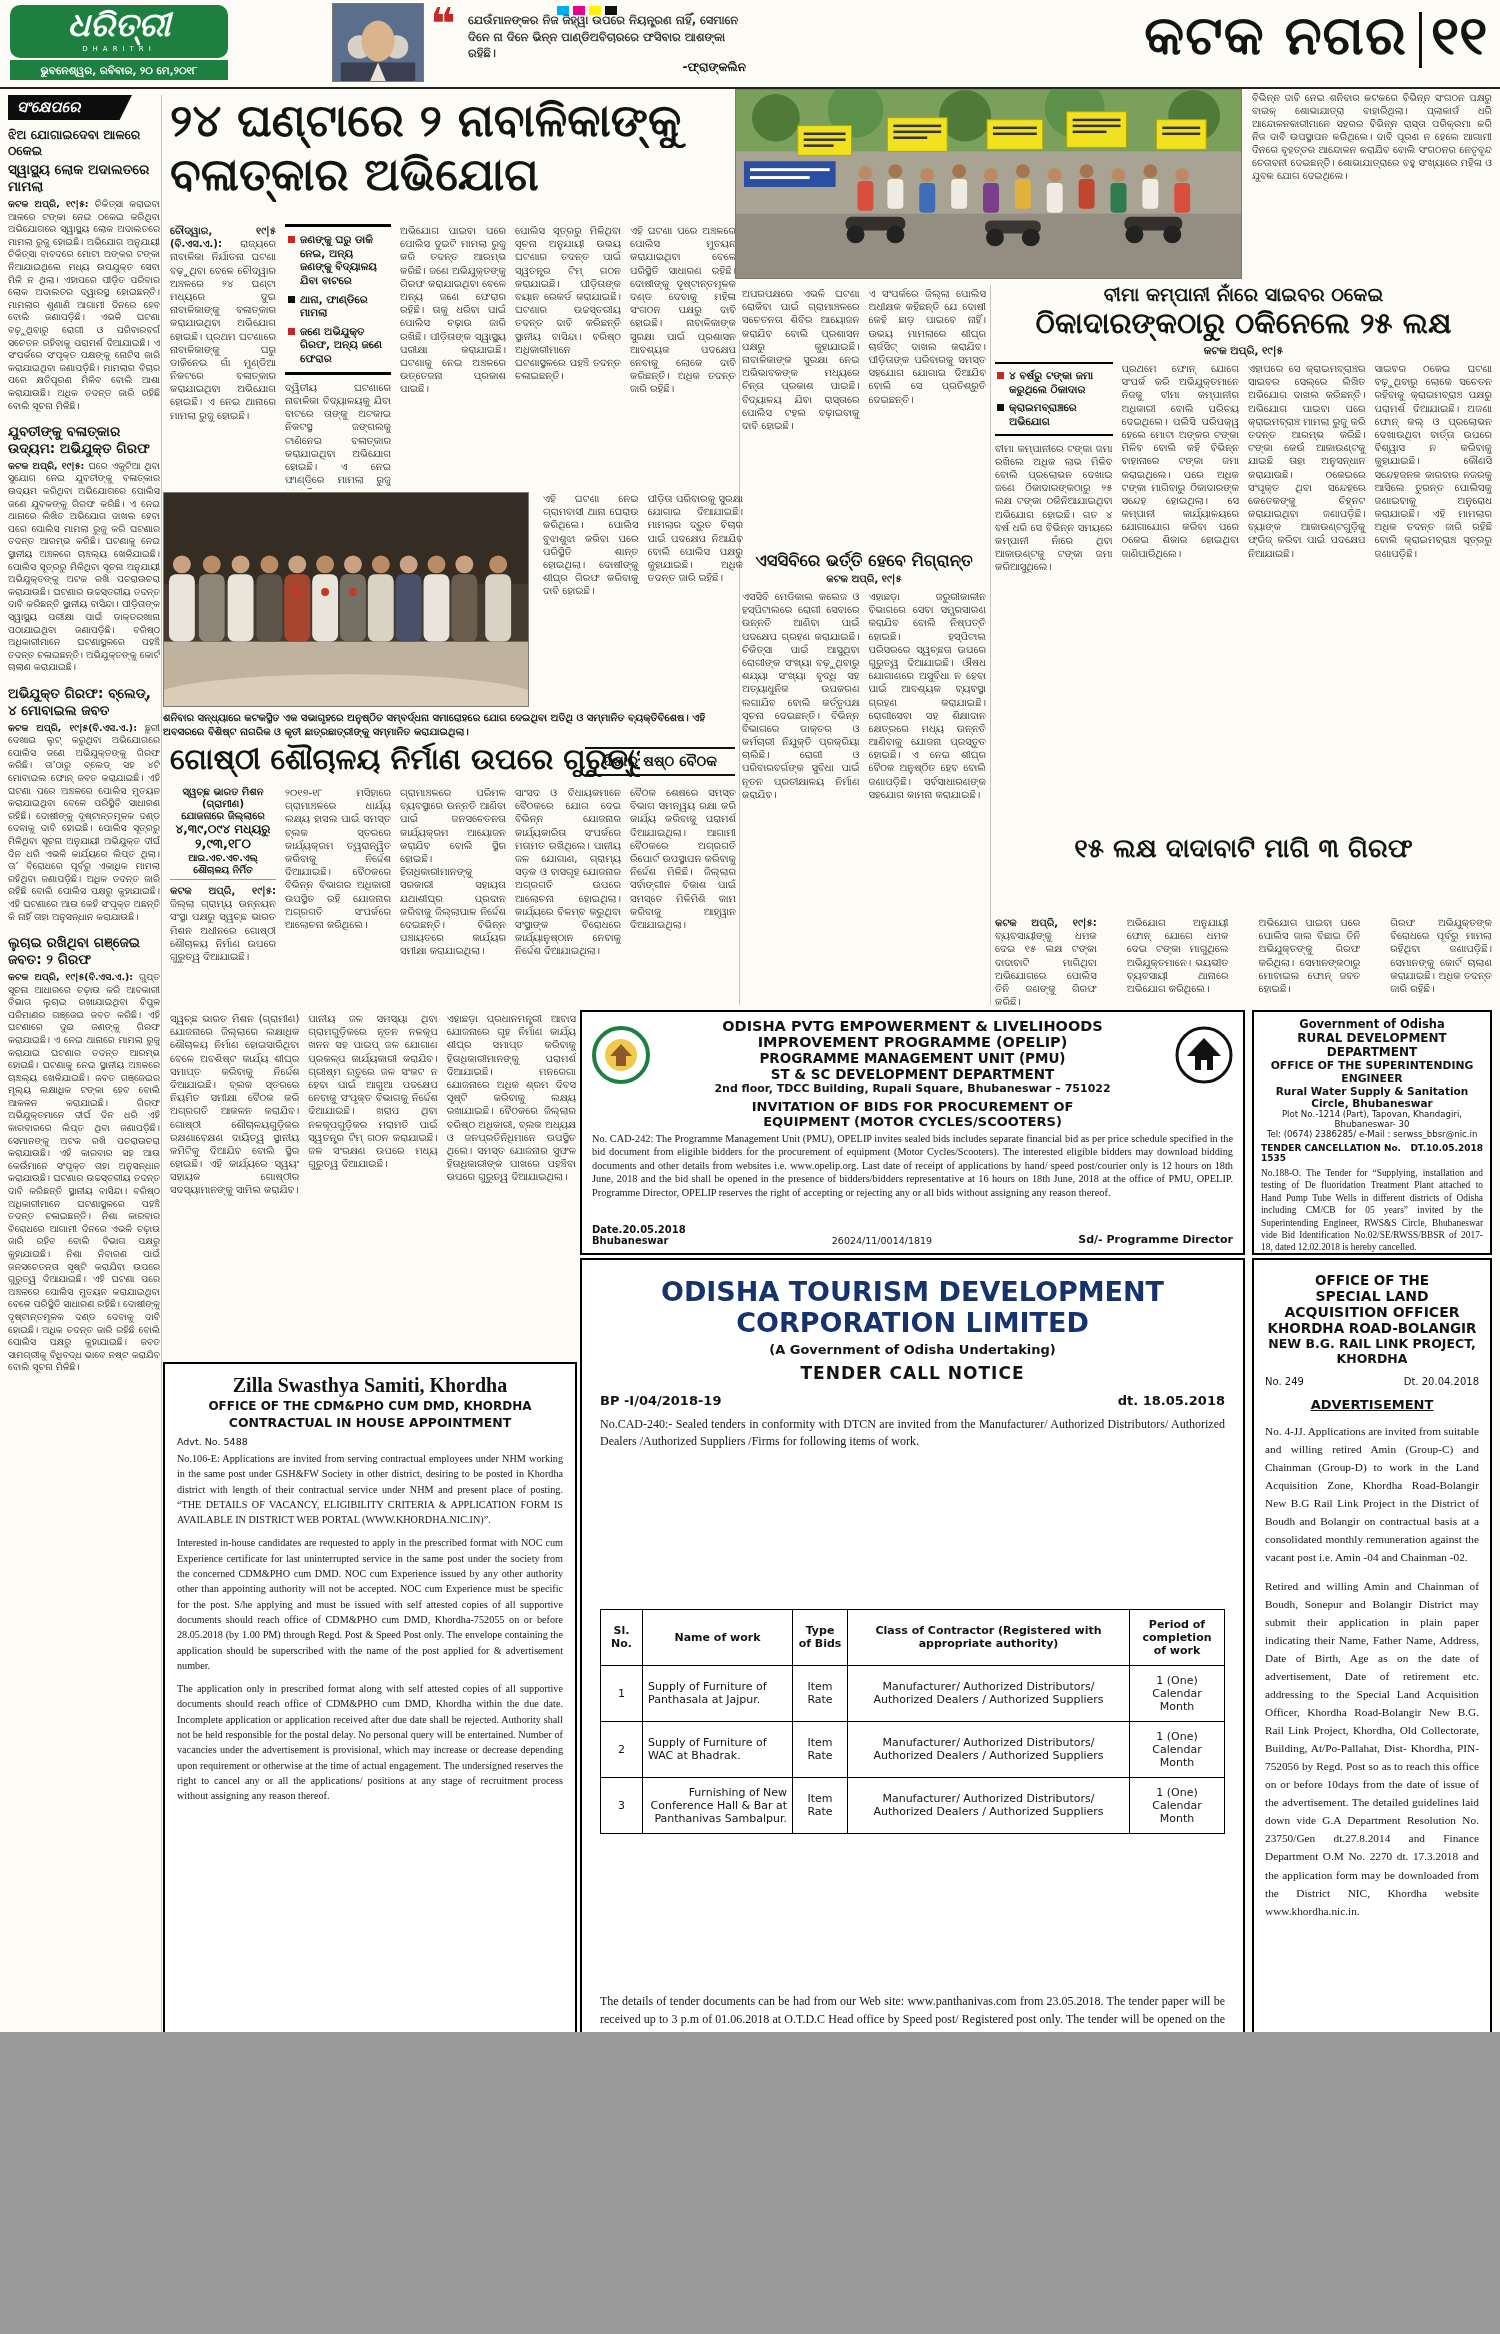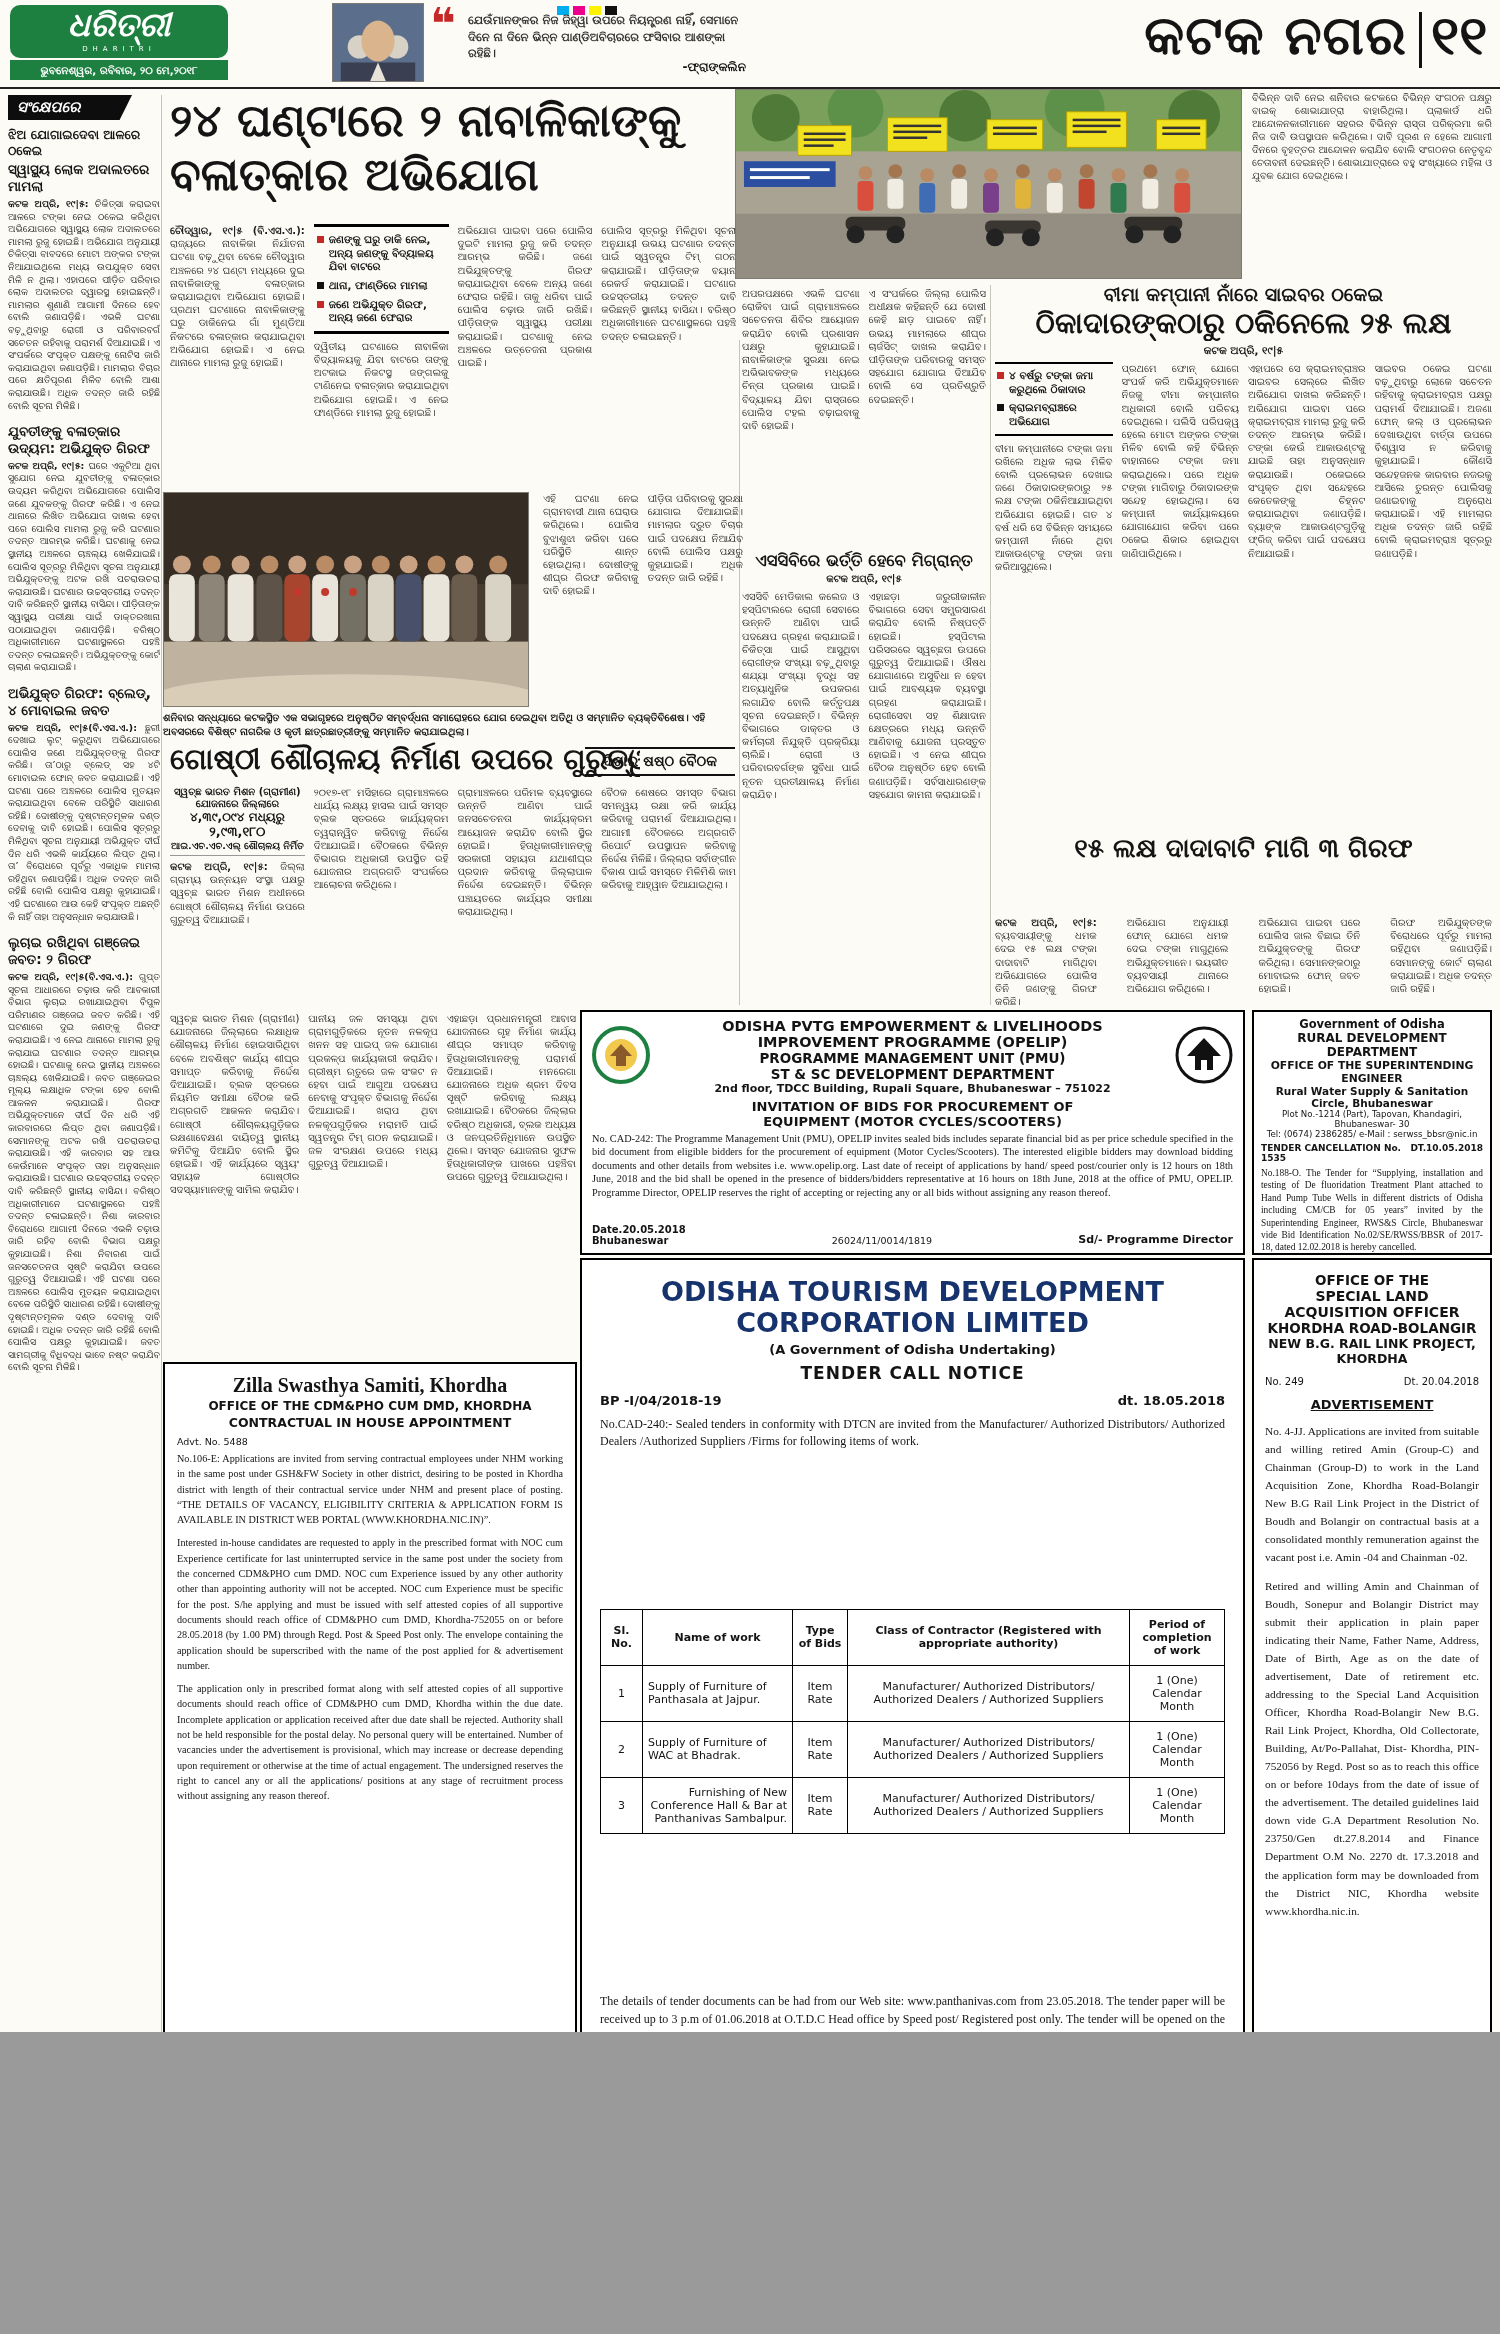--- a/index.html
+++ b/index.html
@@ -141,20 +141,21 @@
           </div>
         <div class="hl-row" style="margin-bottom:0;">
             <span class="hl-sq" style="background:#c62828;"></span>
             <span class="hl-tx">ଜଣେ ଅଭିଯୁକ୍ତ ଗିରଫ, ଅନ୍ୟ ଜଣେ ଫେରାର</span>
           </div>
       </div>
       <div class="body-text" style="height:140px;">ଦ୍ୱିତୀୟ ଘଟଣାରେ ନାବାଳିକା ବିଦ୍ୟାଳୟକୁ ଯିବା ବାଟରେ ତାଙ୍କୁ ଅଟକାଇ ନିକଟସ୍ଥ ଜଙ୍ଗଲକୁ ଟାଣିନେଇ ବଳାତ୍କାର କରାଯାଇଥିବା ଅଭିଯୋଗ ହୋଇଛି। ଏ ନେଇ ଫାଣ୍ଡିରେ ମାମଲା ରୁଜୁ ହୋଇଛି।</div>
     </div>
     <div class="col body-text">ଅଭିଯୋଗ ପାଇବା ପରେ ପୋଲିସ ଦୁଇଟି ମାମଲା ରୁଜୁ କରି ତଦନ୍ତ ଆରମ୍ଭ କରିଛି। ଜଣେ ଅଭିଯୁକ୍ତଙ୍କୁ ଗିରଫ କରାଯାଇଥିବା ବେଳେ ଅନ୍ୟ ଜଣେ ଫେରାର ରହିଛି। ତାକୁ ଧରିବା ପାଇଁ ପୋଲିସ ଚଢ଼ାଉ ଜାରି ରଖିଛି। ପୀଡ଼ିତାଙ୍କ ସ୍ୱାସ୍ଥ୍ୟ ପରୀକ୍ଷା କରାଯାଇଛି। ଘଟଣାକୁ ନେଇ ଅଞ୍ଚଳରେ ଉତ୍ତେଜନା ପ୍ରକାଶ ପାଇଛି।</div>
     <div class="col body-text">ପୋଲିସ ସୂତ୍ରରୁ ମିଳିଥିବା ସୂଚନା ଅନୁଯାୟୀ ଉଭୟ ଘଟଣାର ତଦନ୍ତ ପାଇଁ ସ୍ୱତନ୍ତ୍ର ଟିମ୍ ଗଠନ କରାଯାଇଛି। ପୀଡ଼ିତାଙ୍କ ବୟାନ ରେକର୍ଡ କରାଯାଇଛି। ଘଟଣାର ଉଚ୍ଚସ୍ତରୀୟ ତଦନ୍ତ ଦାବି କରିଛନ୍ତି ସ୍ଥାନୀୟ ବାସିନ୍ଦା। ବରିଷ୍ଠ ଅଧିକାରୀମାନେ ଘଟଣାସ୍ଥଳରେ ପହଞ୍ଚି ତଦନ୍ତ ଚଳାଇଛନ୍ତି।</div>
+    <div class="col body-text">ଏହି ଘଟଣା ପରେ ଅଞ୍ଚଳରେ ପୋଲିସ ମୁତୟନ କରାଯାଇଥିବା ବେଳେ ପରିସ୍ଥିତି ସାଧାରଣ ରହିଛି। ଦୋଷୀଙ୍କୁ ଦୃଷ୍ଟାନ୍ତମୂଳକ ଦଣ୍ଡ ଦେବାକୁ ମହିଳା ସଂଗଠନ ପକ୍ଷରୁ ଦାବି ହୋଇଛି। ନାବାଳିକାଙ୍କ ସୁରକ୍ଷା ପାଇଁ ପ୍ରଶାସନ ଆବଶ୍ୟକ ପଦକ୍ଷେପ ନେବାକୁ ଲୋକେ ଦାବି କରିଛନ୍ତି। ଅଧିକ ତଦନ୍ତ ଜାରି ରହିଛି।</div>
   </div>
 
   <div class="abs photo" style="left:163px;top:492px;width:366px;height:215px;">
     <svg viewBox="0 0 366 215" width="100%" height="100%" preserveAspectRatio="none">
       <rect width="366" height="215" fill="#463b31"></rect>
       <rect width="366" height="92" fill="#352c24"></rect>
       <rect y="150" width="366" height="65" fill="#bfb3a0"></rect>
       <ellipse cx="183" cy="207" rx="195" ry="24" fill="#d9cdb8"></ellipse>
       <circle cx="18" cy="72" r="9" fill="#c9a284"></circle>
         <rect x="5" y="82" width="26" height="68" rx="7" fill="#e9e5da"></rect>
@@ -310,20 +311,21 @@
         <div style="font-size:12px;font-weight:800;">୪,୩୯,୦୯୪ ମଧ୍ୟରୁ</div>
         <div style="font-size:13px;font-weight:800;">୨,୯୩,୧୮୦</div>
         <div style="font-size:9.5px;font-weight:700;">ଆଇ.ଏଚ.ଏଚ.ଏଲ୍ ଶୌଚାଳୟ ନିର୍ମିତ</div>
       </div>
       <div class="body-text" style="height:110px;">
         <b class="dl">କଟକ ଅପ୍ରି, ୧୯|୫: </b><span>ଜିଲ୍ଲା ଗ୍ରାମ୍ୟ ଉନ୍ନୟନ ସଂସ୍ଥା ପକ୍ଷରୁ ସ୍ୱଚ୍ଛ ଭାରତ ମିଶନ ଅଧୀନରେ ଗୋଷ୍ଠୀ ଶୌଚାଳୟ ନିର୍ମାଣ ଉପରେ ଗୁରୁତ୍ୱ ଦିଆଯାଇଛି।</span>
       </div>
     </div>
     <div class="col body-text">୨୦୧୭-୧୮ ମସିହାରେ ଗ୍ରାମାଞ୍ଚଳରେ ଧାର୍ଯ୍ୟ ଲକ୍ଷ୍ୟ ହାସଲ ପାଇଁ ସମସ୍ତ ବ୍ଲକ ସ୍ତରରେ କାର୍ଯ୍ୟକ୍ରମ ତ୍ୱରାନ୍ୱିତ କରିବାକୁ ନିର୍ଦ୍ଦେଶ ଦିଆଯାଇଛି। ବୈଠକରେ ବିଭିନ୍ନ ବିଭାଗର ଅଧିକାରୀ ଉପସ୍ଥିତ ରହି ଯୋଜନାର ଅଗ୍ରଗତି ସଂପର୍କରେ ଆଲୋଚନା କରିଥିଲେ।</div>
     <div class="col body-text">ଗ୍ରାମାଞ୍ଚଳରେ ପରିମଳ ବ୍ୟବସ୍ଥାରେ ଉନ୍ନତି ଆଣିବା ପାଇଁ ଜନସଚେତନତା କାର୍ଯ୍ୟକ୍ରମ ଆୟୋଜନ କରାଯିବ ବୋଲି ସ୍ଥିର ହୋଇଛି। ହିତାଧିକାରୀମାନଙ୍କୁ ସରକାରୀ ସହାୟତା ଯଥାଶୀଘ୍ର ପ୍ରଦାନ କରିବାକୁ ଜିଲ୍ଲାପାଳ ନିର୍ଦ୍ଦେଶ ଦେଇଛନ୍ତି। ବିଭିନ୍ନ ପଞ୍ଚାୟତରେ କାର୍ଯ୍ୟର ସମୀକ୍ଷା କରାଯାଇଥିଲା।</div>
+    <div class="col body-text">ସାଂସଦ ଓ ବିଧାୟକମାନେ ବୈଠକରେ ଯୋଗ ଦେଇ ବିଭିନ୍ନ ଯୋଜନାର କାର୍ଯ୍ୟକାରିତା ସଂପର୍କରେ ମତାମତ ରଖିଥିଲେ। ପାନୀୟ ଜଳ ଯୋଗାଣ, ଗ୍ରାମ୍ୟ ସଡ଼କ ଓ ବାସଗୃହ ଯୋଜନାର ଅଗ୍ରଗତି ଉପରେ ଆଲୋଚନା ହୋଇଥିଲା। କାର୍ଯ୍ୟରେ ବିଳମ୍ବ କରୁଥିବା ସଂସ୍ଥାଙ୍କ ବିରୋଧରେ କାର୍ଯ୍ୟାନୁଷ୍ଠାନ ନେବାକୁ ନିର୍ଦ୍ଦେଶ ଦିଆଯାଇଥିଲା।</div>
     <div class="col body-text">ବୈଠକ ଶେଷରେ ସମସ୍ତ ବିଭାଗ ସମନ୍ୱୟ ରକ୍ଷା କରି କାର୍ଯ୍ୟ କରିବାକୁ ପରାମର୍ଶ ଦିଆଯାଇଥିଲା। ଆଗାମୀ ବୈଠକରେ ଅଗ୍ରଗତି ରିପୋର୍ଟ ଉପସ୍ଥାପନ କରିବାକୁ ନିର୍ଦ୍ଦେଶ ମିଳିଛି। ଜିଲ୍ଲାର ସର୍ବାଙ୍ଗୀନ ବିକାଶ ପାଇଁ ସମସ୍ତେ ମିଳିମିଶି କାମ କରିବାକୁ ଆହ୍ୱାନ ଦିଆଯାଇଥିଲା।</div>
   </div>
   <div class="abs cols" style="left:170px;top:1012px;width:406px;height:346px;">
     <div class="col body-text">ସ୍ୱଚ୍ଛ ଭାରତ ମିଶନ (ଗ୍ରାମୀଣ) ଯୋଜନାରେ ଜିଲ୍ଲାରେ ଲକ୍ଷାଧିକ ଶୌଚାଳୟ ନିର୍ମାଣ ହୋଇସାରିଥିବା ବେଳେ ଅବଶିଷ୍ଟ କାର୍ଯ୍ୟ ଶୀଘ୍ର ସମାପ୍ତ କରିବାକୁ ନିର୍ଦ୍ଦେଶ ଦିଆଯାଇଛି। ବ୍ଲକ ସ୍ତରରେ ନିୟମିତ ସମୀକ୍ଷା ବୈଠକ କରି ଅଗ୍ରଗତି ଆକଳନ କରାଯିବ। ଗୋଷ୍ଠୀ ଶୌଚାଳୟଗୁଡ଼ିକର ରକ୍ଷଣାବେକ୍ଷଣ ଦାୟିତ୍ୱ ସ୍ଥାନୀୟ କମିଟିକୁ ଦିଆଯିବ ବୋଲି ସ୍ଥିର ହୋଇଛି। ଏହି କାର୍ଯ୍ୟରେ ସ୍ୱୟଂ ସହାୟକ ଗୋଷ୍ଠୀର ସଦସ୍ୟାମାନଙ୍କୁ ସାମିଲ କରାଯିବ।</div>
     <div class="col body-text">ପାନୀୟ ଜଳ ସମସ୍ୟା ଥିବା ଗ୍ରାମଗୁଡ଼ିକରେ ନୂତନ ନଳକୂପ ଖନନ ସହ ପାଇପ୍ ଜଳ ଯୋଗାଣ ପ୍ରକଳ୍ପ କାର୍ଯ୍ୟକାରୀ କରାଯିବ। ଗ୍ରୀଷ୍ମ ଋତୁରେ ଜଳ ସଂକଟ ନ ହେବା ପାଇଁ ଆଗୁଆ ପଦକ୍ଷେପ ନେବାକୁ ସଂପୃକ୍ତ ବିଭାଗକୁ ନିର୍ଦ୍ଦେଶ ଦିଆଯାଇଛି। ଖରାପ ଥିବା ନଳକୂପଗୁଡ଼ିକର ମରାମତି ପାଇଁ ସ୍ୱତନ୍ତ୍ର ଟିମ୍ ଗଠନ କରାଯାଇଛି। ଜଳ ସଂରକ୍ଷଣ ଉପରେ ମଧ୍ୟ ଗୁରୁତ୍ୱ ଦିଆଯାଇଛି।</div>
     <div class="col body-text">ଏହାଛଡ଼ା ପ୍ରଧାନମନ୍ତ୍ରୀ ଆବାସ ଯୋଜନାରେ ଗୃହ ନିର୍ମାଣ କାର୍ଯ୍ୟ ଶୀଘ୍ର ସମାପ୍ତ କରିବାକୁ ହିତାଧିକାରୀମାନଙ୍କୁ ପରାମର୍ଶ ଦିଆଯାଇଛି। ମନରେଗା ଯୋଜନାରେ ଅଧିକ ଶ୍ରମ ଦିବସ ସୃଷ୍ଟି କରିବାକୁ ଲକ୍ଷ୍ୟ ରଖାଯାଇଛି। ବୈଠକରେ ଜିଲ୍ଲାର ବରିଷ୍ଠ ଅଧିକାରୀ, ବ୍ଲକ ଅଧ୍ୟକ୍ଷ ଓ ଜନପ୍ରତିନିଧିମାନେ ଉପସ୍ଥିତ ଥିଲେ। ସମସ୍ତ ଯୋଜନାର ସୁଫଳ ହିତାଧିକାରୀଙ୍କ ପାଖରେ ପହଞ୍ଚିବା ଉପରେ ଗୁରୁତ୍ୱ ଦିଆଯାଇଥିଲା।</div>
   </div>
 
   <div class="abs ad" style="left:580px;top:1010px;width:665px;height:245px;padding:6px 10px;">
     <div style="display:flex;align-items:center;gap:8px;">

